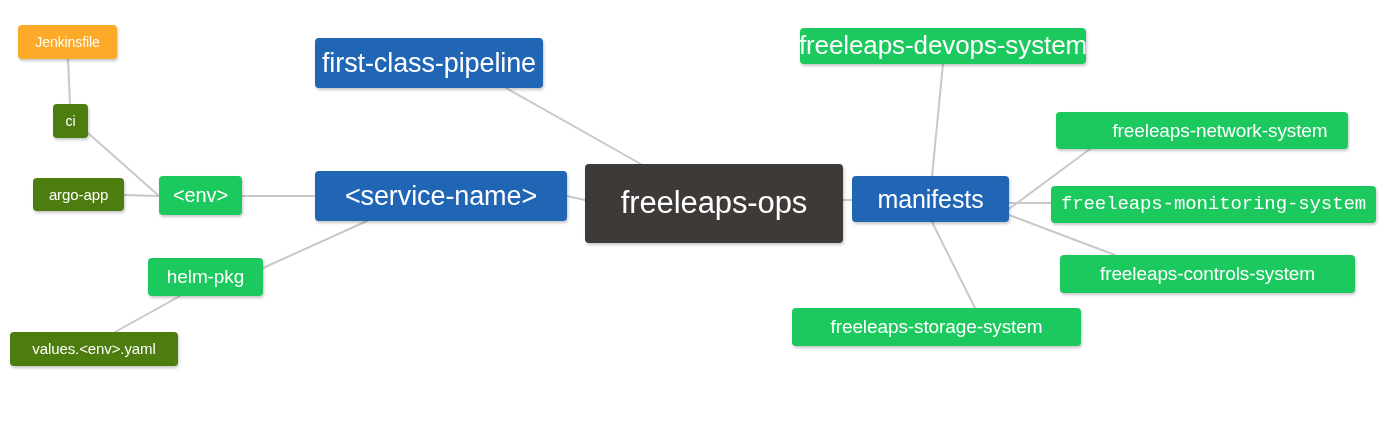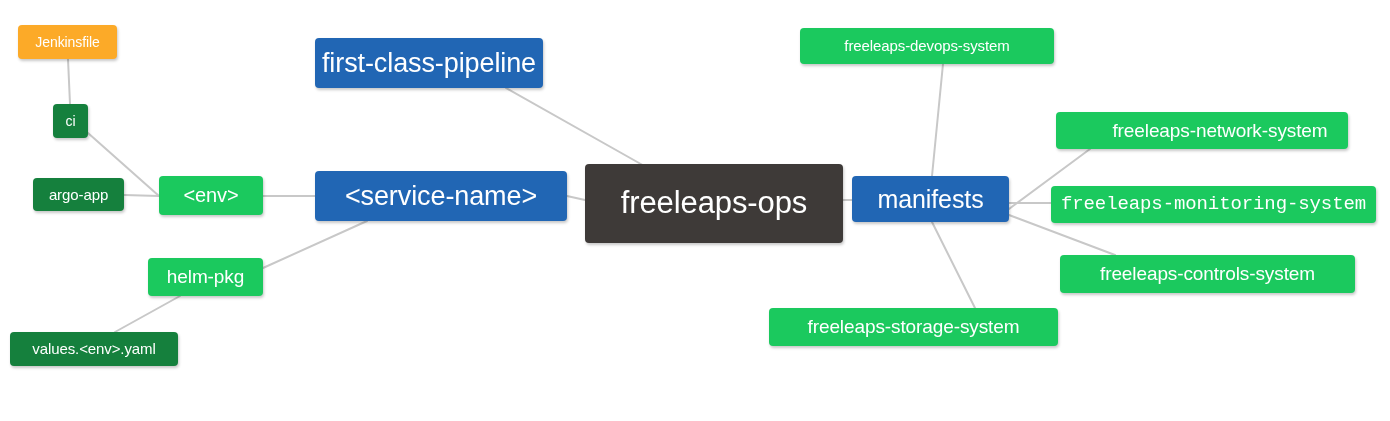--- a/index.html
+++ b/index.html
@@ -37,21 +37,21 @@
     color: #ffffff;
     white-space: nowrap;
     line-height: 1.05;
     box-shadow: 1px 2px 3px rgba(0,0,0,0.22);
     letter-spacing: -0.1px;
     user-select: none;
   }
   .node.green  { background: #1BC95E; }
   .node.blue   { background: #2166B4; }
   .node.orange { background: #FCAA28; }
-  .node.red    { background: #15803d; }
+  .node.red    { background: #4d7c0f; }
   .node.dark   { background: #3E3A38; }
 </style>
 </head>
 <body>
 
 <div id="canvas">
   <svg id="edges" viewBox="0 0 1390 421" xmlns="http://www.w3.org/2000/svg">
       <line x1="68" y1="59" x2="70" y2="104" stroke="#C8C8C8" stroke-width="2" stroke-linecap="round"></line>
       <line x1="88" y1="133" x2="159" y2="196" stroke="#C8C8C8" stroke-width="2" stroke-linecap="round"></line>
       <line x1="124" y1="195" x2="159" y2="196" stroke="#C8C8C8" stroke-width="2" stroke-linecap="round"></line>
@@ -64,26 +64,26 @@
       <line x1="932" y1="176" x2="943" y2="64" stroke="#C8C8C8" stroke-width="2" stroke-linecap="round"></line>
       <line x1="1009" y1="209" x2="1090" y2="149" stroke="#C8C8C8" stroke-width="2" stroke-linecap="round"></line>
       <line x1="1009" y1="203" x2="1051" y2="203" stroke="#C8C8C8" stroke-width="2" stroke-linecap="round"></line>
       <line x1="1009" y1="215" x2="1115" y2="255" stroke="#C8C8C8" stroke-width="2" stroke-linecap="round"></line>
       <line x1="932" y1="222" x2="975" y2="308" stroke="#C8C8C8" stroke-width="2" stroke-linecap="round"></line>
     </svg>
   <div id="node-layer">
       <div class="node orange" style="left: 18px; top: 25px; width: 99px; height: 34px; font-size: 14px;">Jenkinsfile</div>
       <div class="node red" style="left: 53px; top: 104px; width: 35px; height: 34px; font-size: 14px;">ci</div>
       <div class="node red" style="left: 33px; top: 178px; width: 91px; height: 33px; font-size: 15px;">argo-app</div>
-      <div class="node green" style="left: 159px; top: 176px; width: 104px; height: 39px; font-size: 20px;">&lt;env&gt;</div>
+      <div class="node green" style="left: 159px; top: 176px; width: 83px; height: 39px; font-size: 20px;">&lt;env&gt;</div>
       <div class="node green" style="left: 148px; top: 258px; width: 115px; height: 38px; font-size: 19px;">helm-pkg</div>
       <div class="node red" style="left: 10px; top: 332px; width: 168px; height: 34px; font-size: 15px;">values.&lt;env&gt;.yaml</div>
       <div class="node blue" style="left: 315px; top: 38px; width: 228px; height: 50px; font-size: 27px;">first-class-pipeline</div>
       <div class="node blue" style="left: 315px; top: 171px; width: 252px; height: 50px; font-size: 27px;">&lt;service-name&gt;</div>
       <div class="node dark" style="left: 585px; top: 164px; width: 258px; height: 79px; font-size: 31px;">freeleaps-ops</div>
       <div class="node blue" style="left: 852px; top: 176px; width: 157px; height: 46px; font-size: 25px;">manifests</div>
-      <div class="node green" style="left: 800px; top: 28px; width: 254px; height: 36px; font-size: 15px;">freeleaps-devops-system</div>
+      <div class="node green" style="left: 800px; top: 28px; width: 286px; height: 36px; font-size: 26px;">freeleaps-devops-system</div>
       <div class="node green" style="left: 1056px; top: 112px; width: 292px; height: 37px; font-size: 19px; padding-left: 36px;">freeleaps-network-system</div>
       <div class="node green" style="left: 1051px; top: 186px; width: 325px; height: 37px; font-size: 19px; font-family: Liberation Mono, monospace;">freeleaps-monitoring-system</div>
       <div class="node green" style="left: 1060px; top: 255px; width: 295px; height: 38px; font-size: 19px;">freeleaps-controls-system</div>
-      <div class="node green" style="left: 769px; top: 308px; width: 289px; height: 38px; font-size: 19px;">freeleaps-storage-system</div>
+      <div class="node green" style="left: 792px; top: 308px; width: 289px; height: 38px; font-size: 19px;">freeleaps-storage-system</div>
     </div>
 </div>
 
 </body></html>

